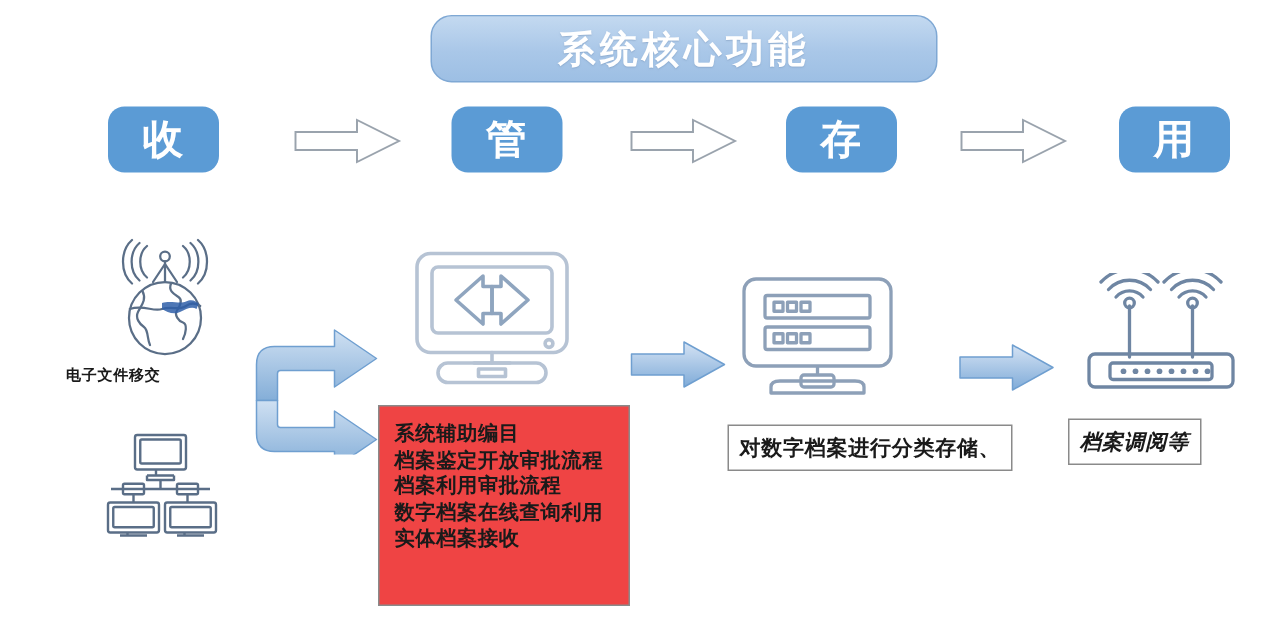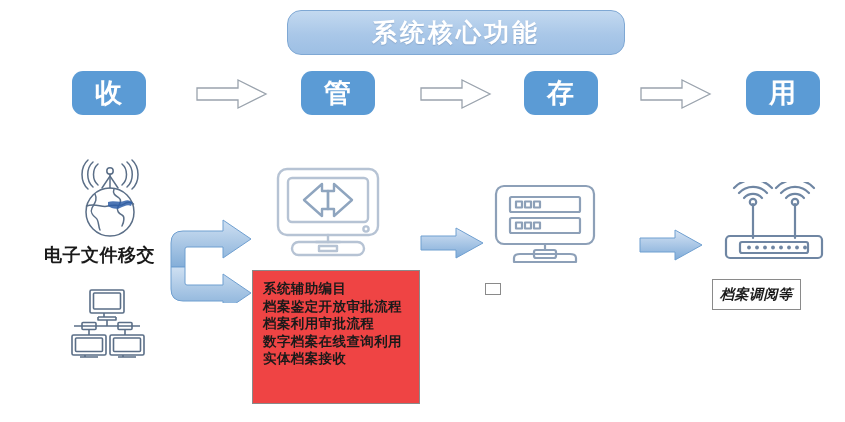--- a/index.html
+++ b/index.html
@@ -89,21 +89,21 @@
 
   
   .flow-arrow { position: absolute; }
   .fa-merge { left: 141px; top: 215px; width: 108px; height: 88px; }
   .fa-1     { left: 396px; top: 226px; width: 64px;  height: 34px; }
   .fa-2     { left: 615px; top: 228px; width: 64px;  height: 34px; }
 
   
   .plain-label {
     position: absolute;
-    font-size: 18px;
+    font-size: 10px;
     font-weight: bold;
     color: #1a1a1a;
     white-space: nowrap;
     letter-spacing: 0.5px;
   }
   .lbl-transfer { left: 20px; top: 243px; }
 
   .boxed-label {
     position: absolute;
     border: 1px solid #8a8a8a;
@@ -339,20 +339,21 @@
         </linearGradient>
       </defs>
       <polygon points="1,10 36,10 36,2 63,17 36,32 36,24 1,24" fill="url(#gradA2)" stroke="#6f9fd0" stroke-width="1" stroke-linejoin="round"></polygon>
     </svg>
   </div>
 
   <div class="plain-label lbl-transfer">电子文件移交</div>
 
 
   <div class="boxed-label lbl-store">
+    <div>对数字档案进行分类存储、</div>
   </div>
 
   <div class="boxed-label lbl-use">
     <div>档案调阅等</div>
   </div>
 
   <div class="detail-box">
     <div class="detail-line">系统辅助编目</div>
     <div class="detail-line">档案鉴定开放审批流程</div>
     <div class="detail-line">档案利用审批流程</div>

